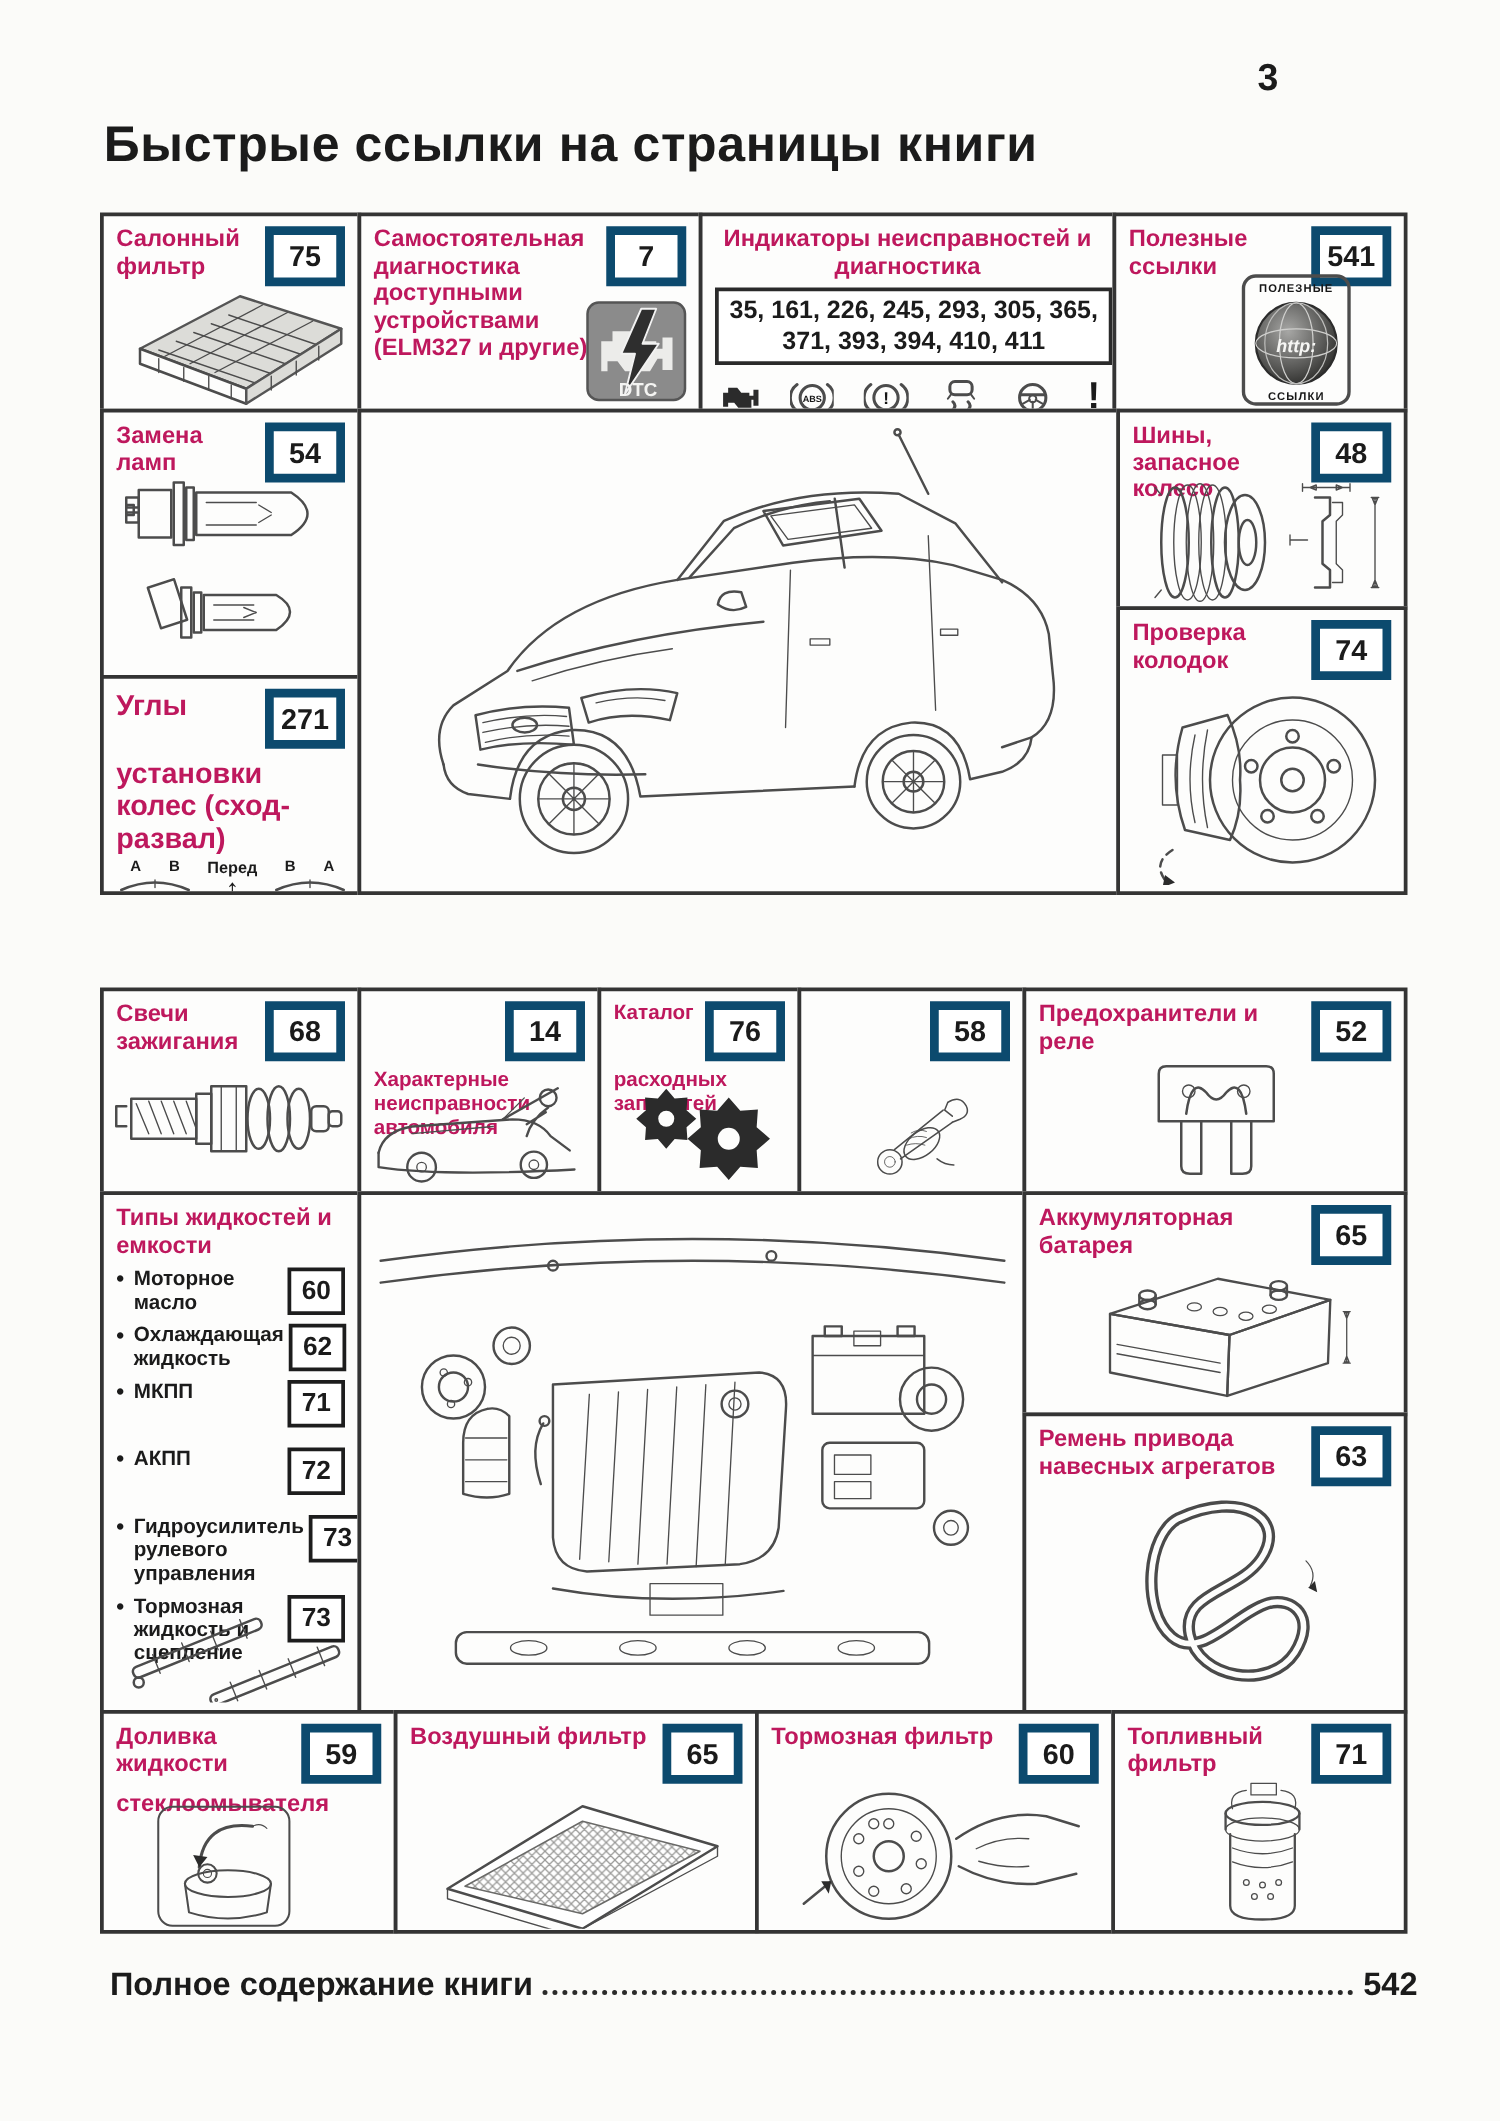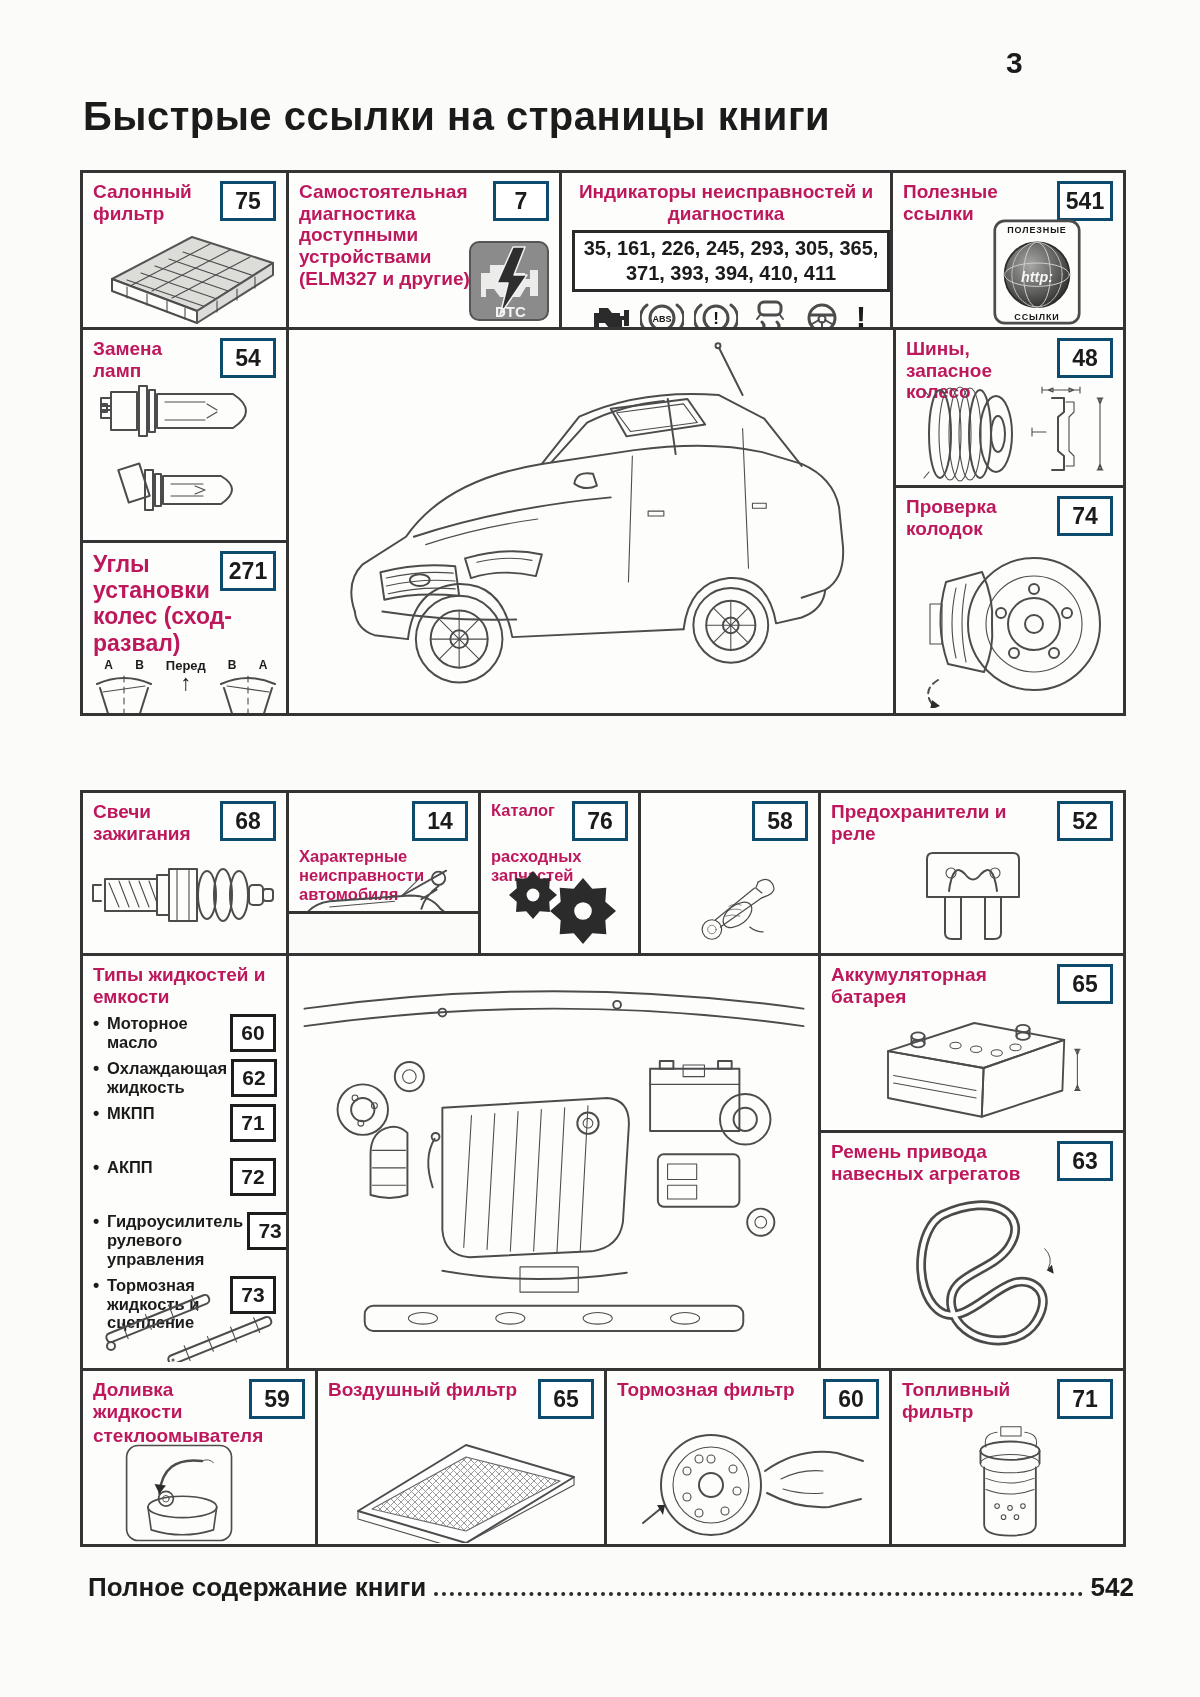--- a/index.html
+++ b/index.html
@@ -8,42 +8,42 @@
     background:#fbfbf9;color:#1b1b1b;
     font-family:"Liberation Sans","DejaVu Sans",sans-serif;
   }
   .pagenum{position:absolute;font-weight:bold;font-size:30px;}
   .doc-title{position:absolute;font-weight:bold;font-size:40px;letter-spacing:.5px;}
   .cell{position:absolute;border:3px solid #343434;background:#fdfdfc;box-sizing:border-box;padding:8px 10px;overflow:hidden;}
   .ctitle{font-weight:bold;font-size:19px;line-height:1.14;color:#be185d;}
   .small .ctitle{font-size:16.5px;}
   .t17 .ctitle{font-size:23px;}
   .pagebox{
-    float:right;margin:0 0 6px 8px;border:3px solid #0c4a6e;
+    float:right;margin:0 0 6px 8px;border:7px solid #0c4a6e;
     min-width:44px;height:34px;padding:0 3px;display:flex;align-items:center;justify-content:center;
     font-weight:bold;font-size:23px;background:#fff;
   }
   .center-title{text-align:center;}
   .ill{position:absolute;}
   .ill path,.ill line,.ill circle,.ill ellipse,.ill rect,.ill polyline,.ill polygon{
     stroke:#4c4c4c;stroke-width:2;fill:none;stroke-linecap:round;stroke-linejoin:round;
   }
   .ill .fill-dark{fill:#2b2b2b;stroke:none;}
   .ill .fill-mid{fill:#8b8b8b;stroke:#555;}
   .ill .fill-light{fill:#dcdcd8;stroke:#555;}
   .ill .fill-white{fill:#fdfdfc;}
   .ill .thin{stroke-width:1.1;}
   .ill .thick{stroke-width:3;}
   .ill .dashed{stroke-dasharray:6 5;}
   .ill text{fill:#161616;stroke:none;font-family:"Liberation Sans",sans-serif;font-weight:bold;}
   .codesbox{
     border:3px solid #2a2a2a;width:304px;margin:6px auto 4px auto;padding:3px 4px;
     font-weight:bold;font-size:20px;text-align:center;line-height:1.25;background:#fff;
   }
-  .ind-icons{display:flex;align-items:flex-start;justify-content:center;gap:10px;margin-top:6px;}
+  .ind-icons{display:flex;align-items:flex-start;justify-content:center;gap:24px;margin-top:6px;}
   .ind-exclaim{font-weight:bold;font-size:30px;line-height:38px;}
   .fl-row{display:flex;align-items:flex-start;margin-top:7px;}
   .fl-bullet{font-size:18px;font-weight:bold;width:14px;flex:none;line-height:1.1;}
   .fl-label{flex:1;font-weight:bold;font-size:16.5px;line-height:1.14;}
   .fl-page{flex:none;border:3px solid #1d1d1d;min-width:40px;height:32px;margin-left:4px;
     display:flex;align-items:center;justify-content:center;font-weight:bold;font-size:21px;background:#fff;}
   .align-row{display:flex;justify-content:space-between;align-items:flex-start;margin-top:2px;}
   .align-mid{text-align:center;width:84px;}
   .align-front{font-weight:bold;font-size:13px;}
   .align-arrow{font-weight:bold;font-size:22px;line-height:.9;}
@@ -285,21 +285,21 @@
     <rect x="78" y="22" width="28" height="52"></rect>
     <path class="thin" d="M86 22 v52 M98 22 v52"></path>
     <ellipse cx="116" cy="48" rx="9" ry="24"></ellipse>
       <ellipse cx="132" cy="48" rx="9" ry="26"></ellipse>
       <ellipse cx="148" cy="48" rx="9" ry="24"></ellipse>
     <rect x="158" y="38" width="14" height="20" rx="4"></rect>
     <rect x="172" y="42" width="10" height="12" rx="3"></rect>
   </svg>
 </div>
 
-<div class="cell small" style="left:286px;top:790px;width:195px;height:124px;">
+<div class="cell small" style="left:286px;top:790px;width:195px;height:166px;">
   <div class="pagebox">14</div>
   <div class="ctitle">Характерные неисправности автомобиля</div>
   <svg class="ill" style="left:6px;top:70px;" width="182" height="86" viewBox="0 0 190 90">
     <path d="M8 62 Q12 44 36 40 L120 34 Q142 34 152 48 L168 60"></path>
     <path d="M8 62 L8 74 Q60 82 172 76"></path>
     <path d="M112 34 L158 8"></path>
     <path class="thin" d="M112 34 L130 16"></path>
     <circle cx="150" cy="16" r="7"></circle>
     <path d="M150 24 Q136 34 132 48 M148 28 L132 38"></path>
     <circle cx="44" cy="74" r="12"></circle>

